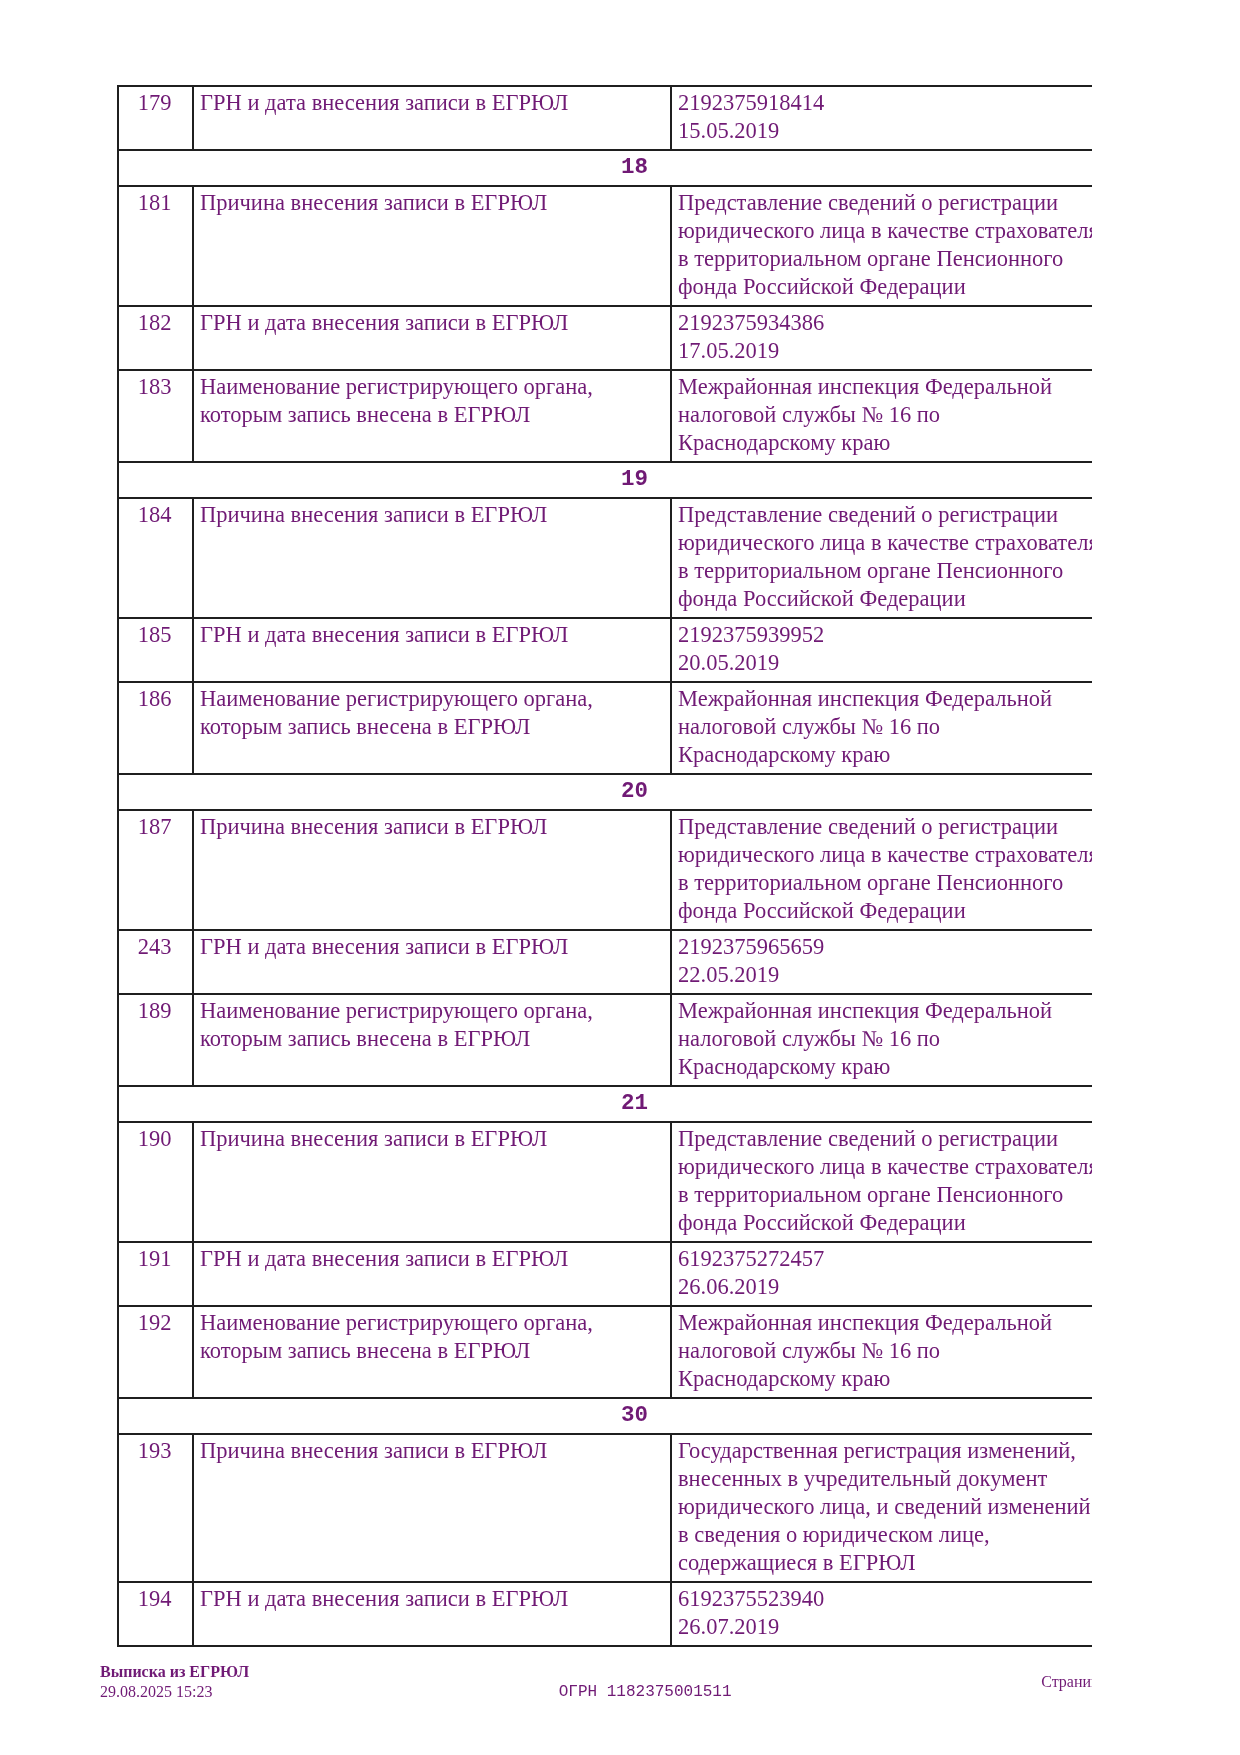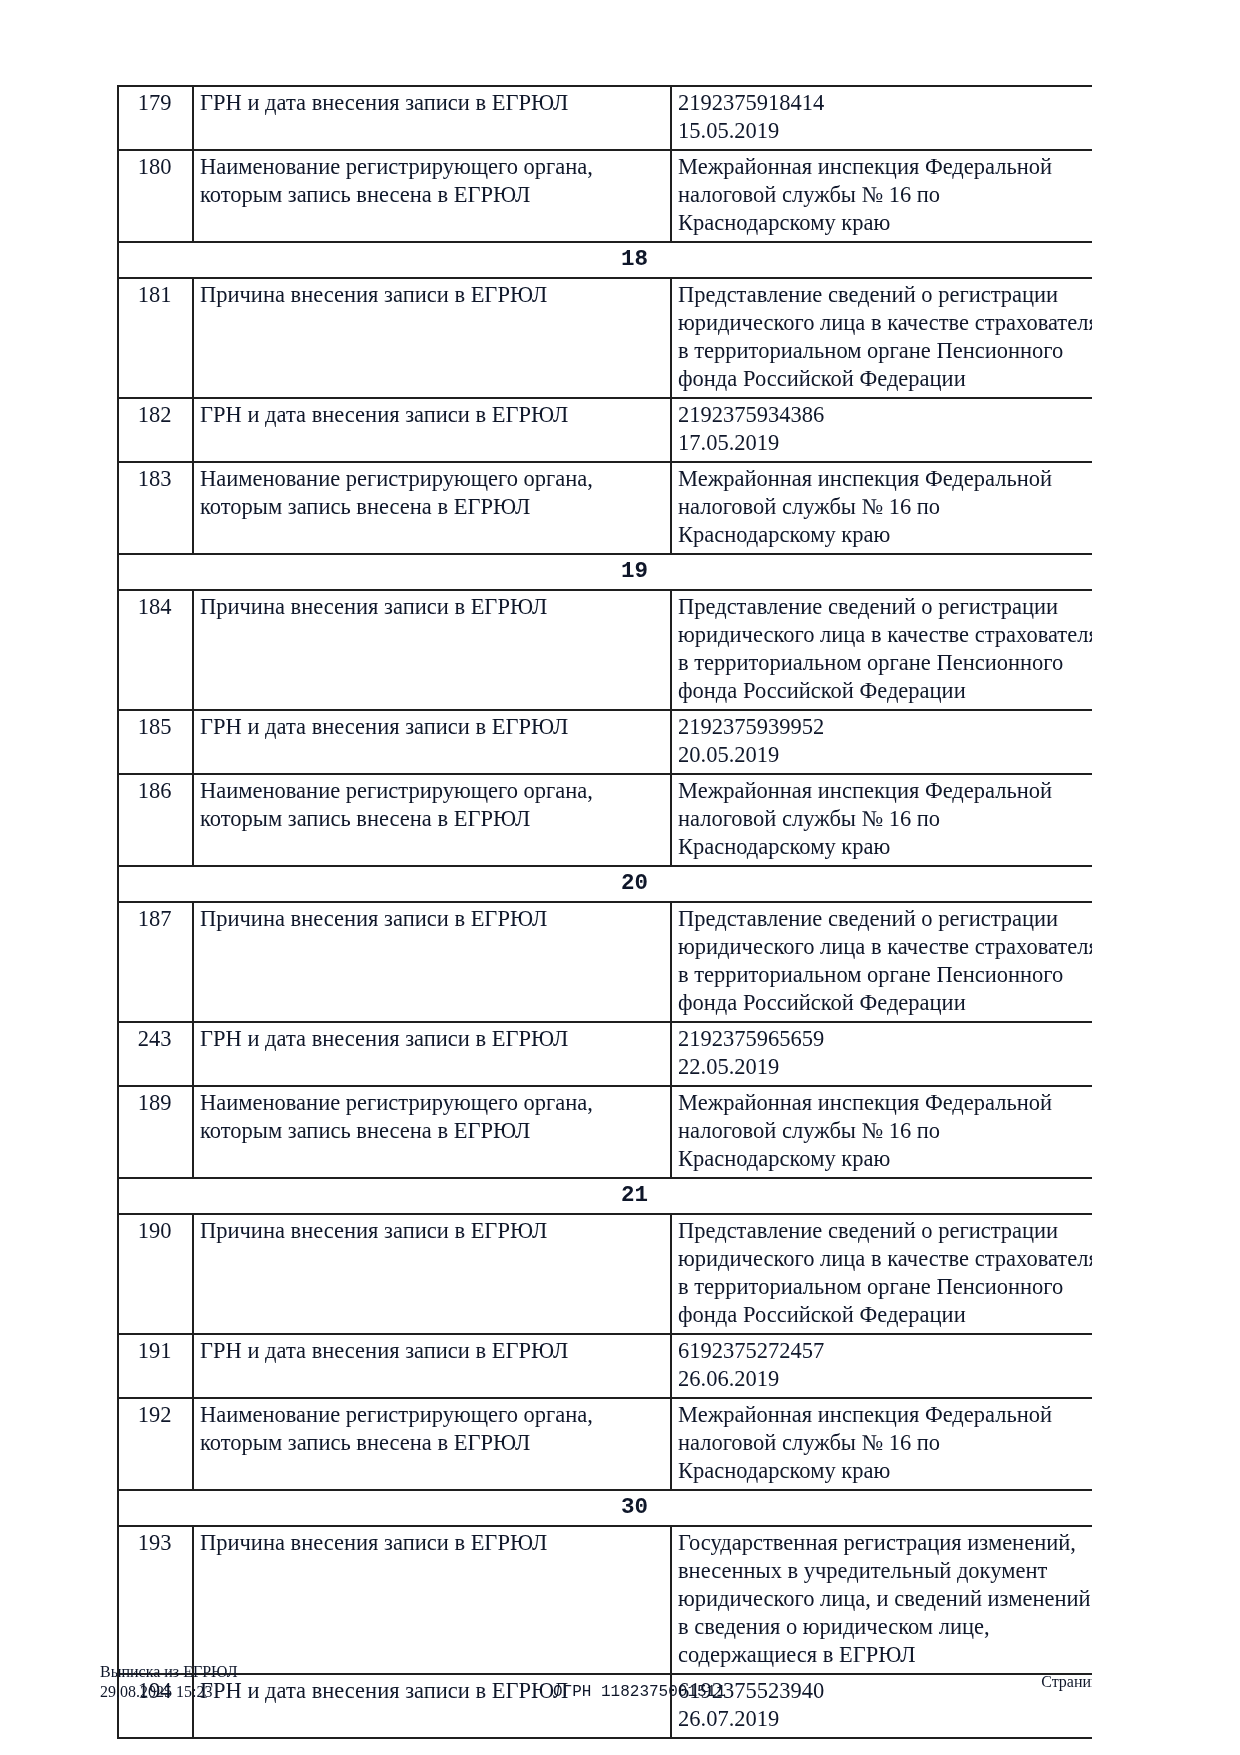--- a/index.html
+++ b/index.html
@@ -6,21 +6,21 @@
     margin: 0;
     padding: 0;
     background: #ffffff;
   }
   .page {
     position: relative;
     width: 1092px;
     height: 1755px;
     background: #ffffff;
     font-family: "Liberation Serif", serif;
-    color: #0f172a;
+    color: #701a75;
     overflow: hidden;
   }
   table.registry-table {
     position: absolute;
     left: 117px;
     top: 85px;
     width: 1035px;
     border-collapse: collapse;
     table-layout: fixed;
   }
@@ -53,49 +53,41 @@
     left: 100px;
     top: 1662px;
     width: 1065px;
     display: flex;
     justify-content: space-between;
     align-items: flex-end;
     font-size: 16px;
     line-height: 20px;
   }
   .footer-left { text-align: left; }
-  .footer-doc-title { font-weight: normal; }
+  .footer-doc-title { font-weight: bold; }
   .footer-center { margin-bottom: 0; font-family: Liberation Mono, monospace; }
   .footer-right { margin-bottom: 10px; }
 </style>
 </head>
 <body>
 
 <div class="page">
 
   <table class="registry-table">
     <colgroup>
       <col style="width:75px">
       <col style="width:478px">
       <col style="width:482px">
     </colgroup>
     <tbody>
         <tr>
           <td class="num-cell">179</td>
           <td class="attr-cell">ГРН и дата внесения записи в ЕГРЮЛ</td>
           <td class="value-cell">2192375918414
 15.05.2019</td>
-        </tr>
-        <tr>
-          <td class="num-cell">180</td>
-          <td class="attr-cell">Наименование регистрирующего органа,
-которым запись внесена в ЕГРЮЛ</td>
-          <td class="value-cell">Межрайонная инспекция Федеральной
-налоговой службы № 16 по
-Краснодарскому краю</td>
         </tr>
         <tr>
           <td colspan="3" class="section-cell">18</td>
         </tr>
         <tr>
           <td class="num-cell">181</td>
           <td class="attr-cell">Причина внесения записи в ЕГРЮЛ</td>
           <td class="value-cell">Представление сведений о регистрации
 юридического лица в качестве страхователя
 в территориальном органе Пенсионного

